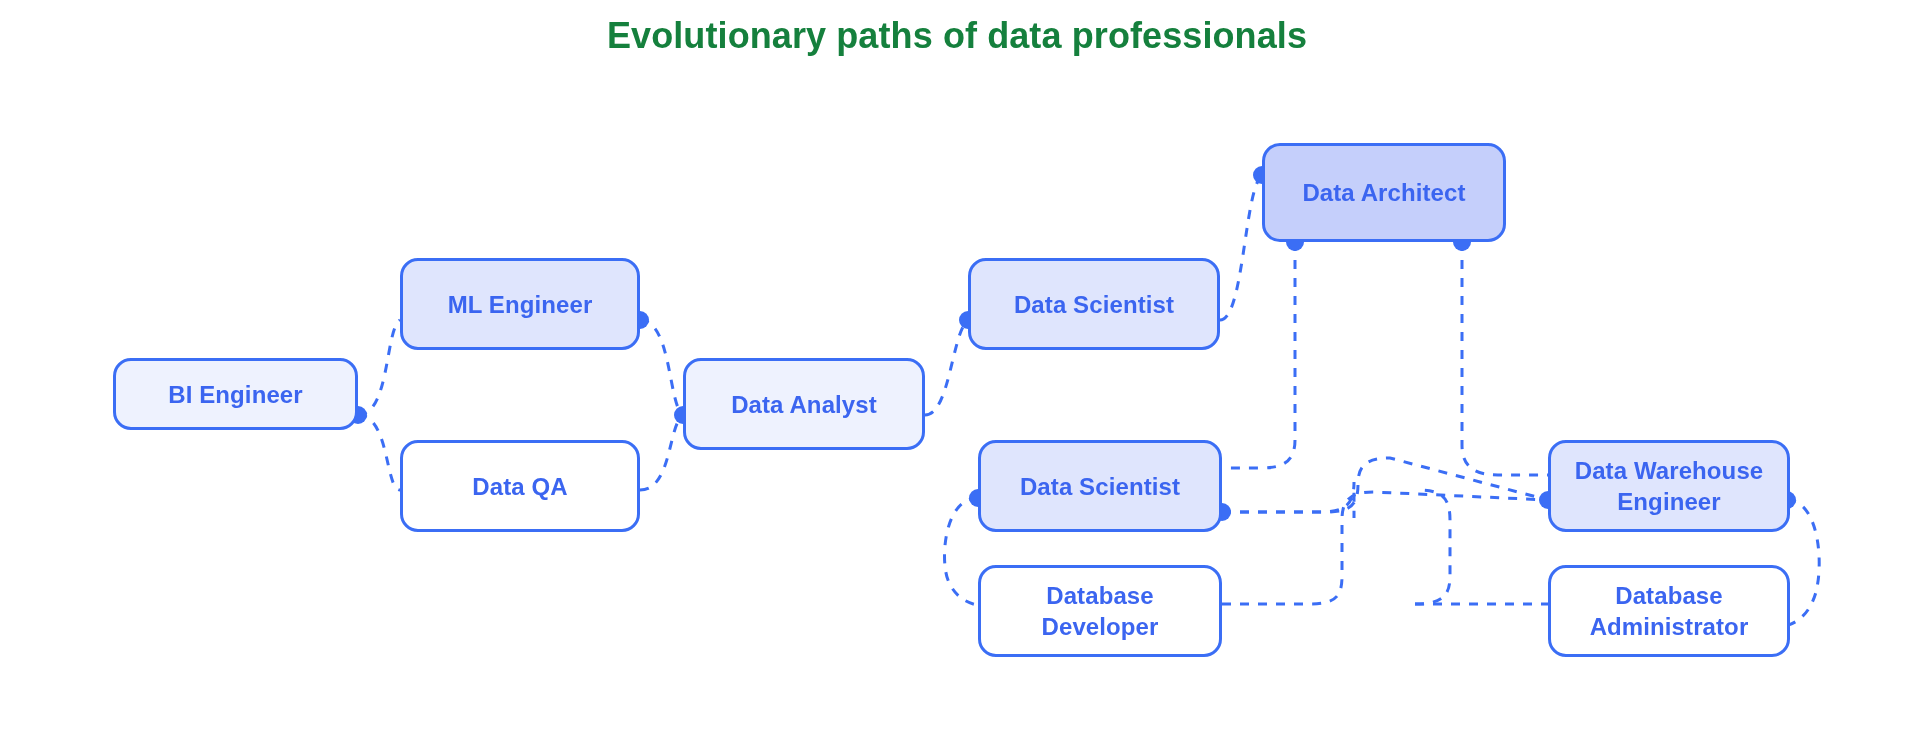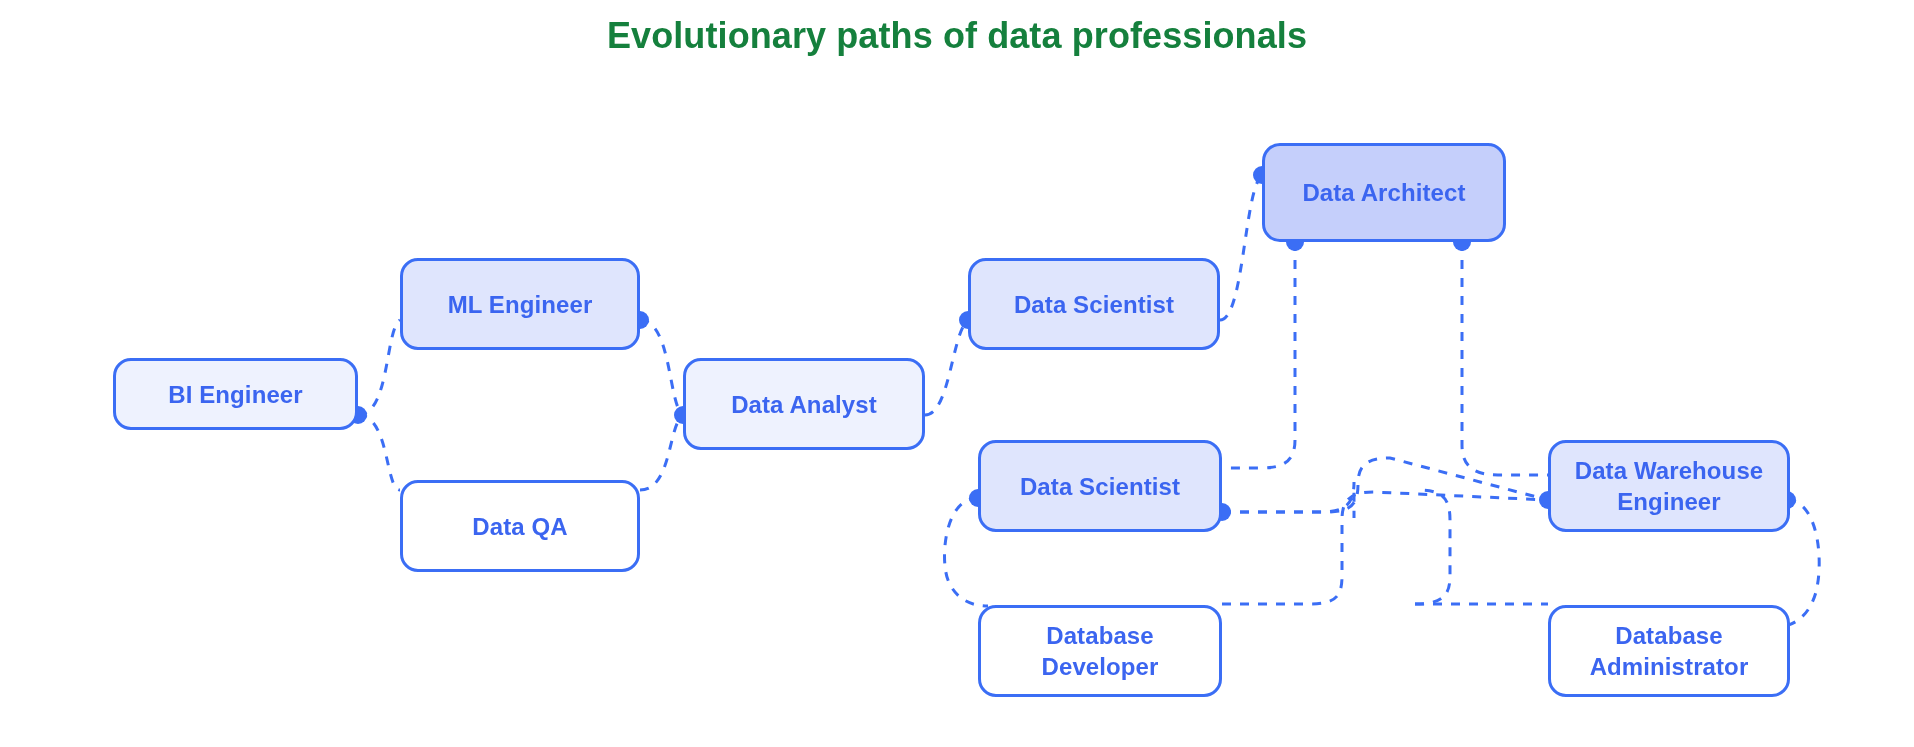--- a/index.html
+++ b/index.html
@@ -60,21 +60,21 @@
     border: 3px solid #3b6ef5;
     border-radius: 18px;
     color: #3b65f0;
     font-size: 24px;
     font-weight: 700;
     line-height: 31px;
     letter-spacing: 0.1px;
     padding: 4px 10px;
     font-family: Liberation Sans, sans-serif;
   }
-  .fill-none   { background: #ffffff; margin-top: 40px; }
+  .fill-none   { background: #ffffff; }
   .fill-light  { background: #eef2fe; }
   .fill-medium { background: #dfe5fd; }
   .fill-strong { background: #c5cffb; }
 
   .node-label {
     display: block;
     white-space: pre-line;
   }
 </style>
 </head>

